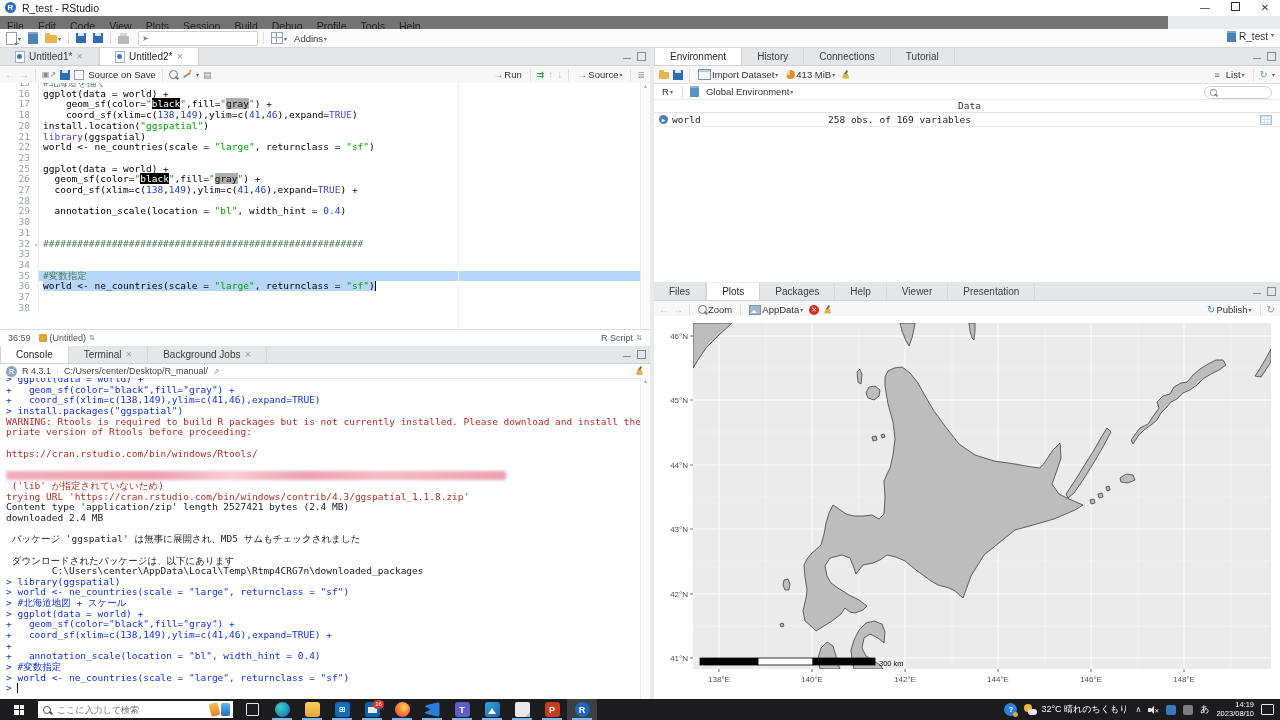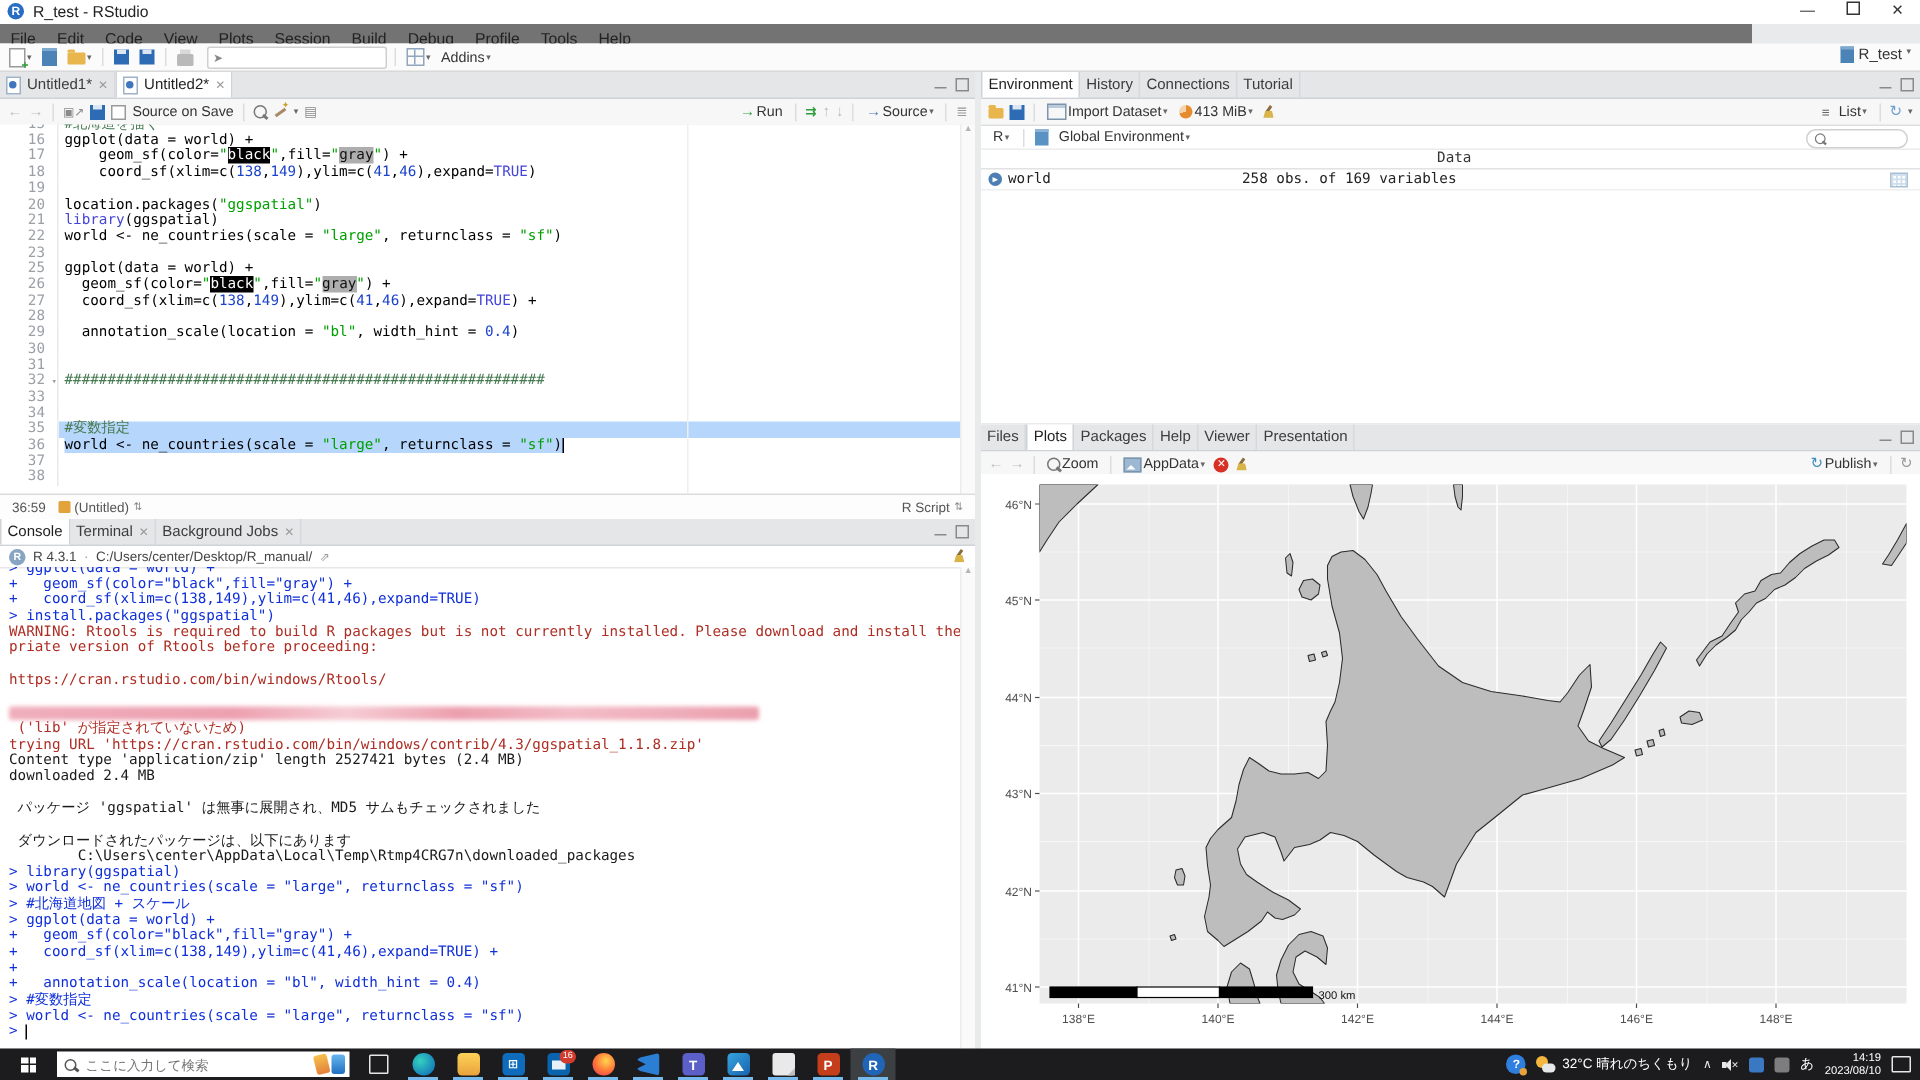--- a/index.html
+++ b/index.html
@@ -32,21 +32,21 @@
   #goto-box{display:flex;align-items:center;width:112px;height:13px;border:1px solid #cfcfcf;border-radius:2px;background:#fff;margin-left:4px;padding:0 3px;gap:3px;}
   #goto-box input{border:none;outline:none;width:100%;font-size:9px;color:#444;background:transparent;margin-top:38px;}
   .ico-goto{color:#888;font-size:8px;}
   .ico-grid{width:10px;height:10px;border:1px solid #8fa6bd;position:relative;}
   .ico-grid:before{content:"";position:absolute;left:4px;top:0;bottom:0;width:1px;background:#8fa6bd;}
   .ico-grid:after{content:"";position:absolute;top:4px;left:0;right:0;height:1px;background:#8fa6bd;}
   #project-btn{position:absolute;right:6px;top:2px;display:flex;align-items:flex-start;gap:3px;font-size:10px;color:#333;}
   
   .pane{position:absolute;background:#fff;}
   .tabbar{height:17px;background:#e4e6e8;border-bottom:1px solid #cfd2d6;display:flex;align-items:stretch;position:relative;}
-  .tab{display:flex;align-items:center;gap:4px;padding:0 4px;font-size:10px;color:#3c3c3c;border-right:1px solid #d6d9dc;}
+  .tab{display:flex;align-items:center;gap:4px;padding:0 15px;font-size:10px;color:#3c3c3c;border-right:1px solid #d6d9dc;}
   .tab.active{background:#fff;border-right:1px solid #cfd2d6;border-left:1px solid #cfd2d6;color:#1f1f1f;}
   .tab .x{color:#9a9a9a;font-size:8px;}
   .tab .doc-ico{width:8px;height:10px;background:#fff;border:1px solid #9db2c8;position:relative;}
   .tab .doc-ico:before{content:"";position:absolute;left:1px;top:2px;width:5px;height:5px;border-radius:50%;background:#3f76bd;}
   .pane-btns{position:absolute;right:4px;top:0;height:17px;display:flex;align-items:center;gap:6px;color:#8a8a8a;font-size:8px;}
   .pane-btns .mini{width:8px;height:1px;background:#8a8a8a;margin-top:4px;}
   .pane-btns .maxi{width:7px;height:7px;border:1px solid #8a8a8a;}
   .ptoolbar{height:17px;background:#f7f7f7;border-bottom:1px solid #e0e0e0;display:flex;align-items:center;padding:0 5px;gap:4px;font-size:9.5px;color:#333;position:relative;}
   .ico-lens{width:7px;height:7px;border:1.5px solid #777;border-radius:50%;position:relative;}
   .ico-lens:after{content:"";position:absolute;left:5px;top:6px;width:4px;height:1.5px;background:#777;transform:rotate(40deg);}
@@ -269,22 +269,21 @@
           </span>
         <span class="sep"></span>
         <span style="color:#9a9a9a;font-size:9px;">≣</span>
       </div>
     </div>
     <div id="editor">
         <div class="ed-line" style="margin-top: -5px;"><span class="ln">15</span><span class="code"><span class="tk-c">#北海道を描く</span></span></div>
         <div class="ed-line"><span class="ln">16</span><span class="code"><span class="tk-p">ggplot(data = world) +</span></span></div>
         <div class="ed-line"><span class="ln">17</span><span class="code"><span class="tk-p">    geom_sf(color=</span><span class="tk-s">"</span><span class="tk-fb">black</span><span class="tk-s">"</span><span class="tk-p">,fill=</span><span class="tk-s">"</span><span class="tk-fg">gray</span><span class="tk-s">"</span><span class="tk-p">) +</span></span></div>
         <div class="ed-line"><span class="ln">18</span><span class="code"><span class="tk-p">    coord_sf(xlim=c(</span><span class="tk-n">138</span><span class="tk-p">,</span><span class="tk-n">149</span><span class="tk-p">),ylim=c(</span><span class="tk-n">41</span><span class="tk-p">,</span><span class="tk-n">46</span><span class="tk-p">),expand=</span><span class="tk-k">TRUE</span><span class="tk-p">)</span></span></div>
-        <div class="ed-line"><span class="ln">19</span><span class="code">&nbsp;</span></div>
-        <div class="ed-line"><span class="ln">20</span><span class="code"><span class="tk-p">location.packages(</span><span class="tk-s">"ggspatial"</span><span class="tk-p">)</span></span></div>
+        <div class="ed-line"><span class="ln">20</span><span class="code"><span class="tk-p">install.location(</span><span class="tk-s">"ggspatial"</span><span class="tk-p">)</span></span></div>
         <div class="ed-line"><span class="ln">21</span><span class="code"><span class="tk-k">library</span><span class="tk-p">(ggspatial)</span></span></div>
         <div class="ed-line"><span class="ln">22</span><span class="code"><span class="tk-p">world &lt;- ne_countries(scale = </span><span class="tk-s">"large"</span><span class="tk-p">, returnclass = </span><span class="tk-s">"sf"</span><span class="tk-p">)</span></span></div>
         <div class="ed-line"><span class="ln">23</span><span class="code">&nbsp;</span></div>
         <div class="ed-line"><span class="ln">25</span><span class="code"><span class="tk-p">ggplot(data = world) +</span></span></div>
         <div class="ed-line"><span class="ln">26</span><span class="code"><span class="tk-p">  geom_sf(color=</span><span class="tk-s">"</span><span class="tk-fb">black</span><span class="tk-s">"</span><span class="tk-p">,fill=</span><span class="tk-s">"</span><span class="tk-fg">gray</span><span class="tk-s">"</span><span class="tk-p">) +</span></span></div>
         <div class="ed-line"><span class="ln">27</span><span class="code"><span class="tk-p">  coord_sf(xlim=c(</span><span class="tk-n">138</span><span class="tk-p">,</span><span class="tk-n">149</span><span class="tk-p">),ylim=c(</span><span class="tk-n">41</span><span class="tk-p">,</span><span class="tk-n">46</span><span class="tk-p">),expand=</span><span class="tk-k">TRUE</span><span class="tk-p">) +</span></span></div>
         <div class="ed-line"><span class="ln">28</span><span class="code">&nbsp;</span></div>
         <div class="ed-line"><span class="ln">29</span><span class="code"><span class="tk-p">  annotation_scale(location = </span><span class="tk-s">"bl"</span><span class="tk-p">, width_hint = </span><span class="tk-n">0.4</span><span class="tk-p">)</span></span></div>
         <div class="ed-line"><span class="ln">30</span><span class="code">&nbsp;</span></div>
         <div class="ed-line"><span class="ln">31</span><span class="code">&nbsp;</span></div>

